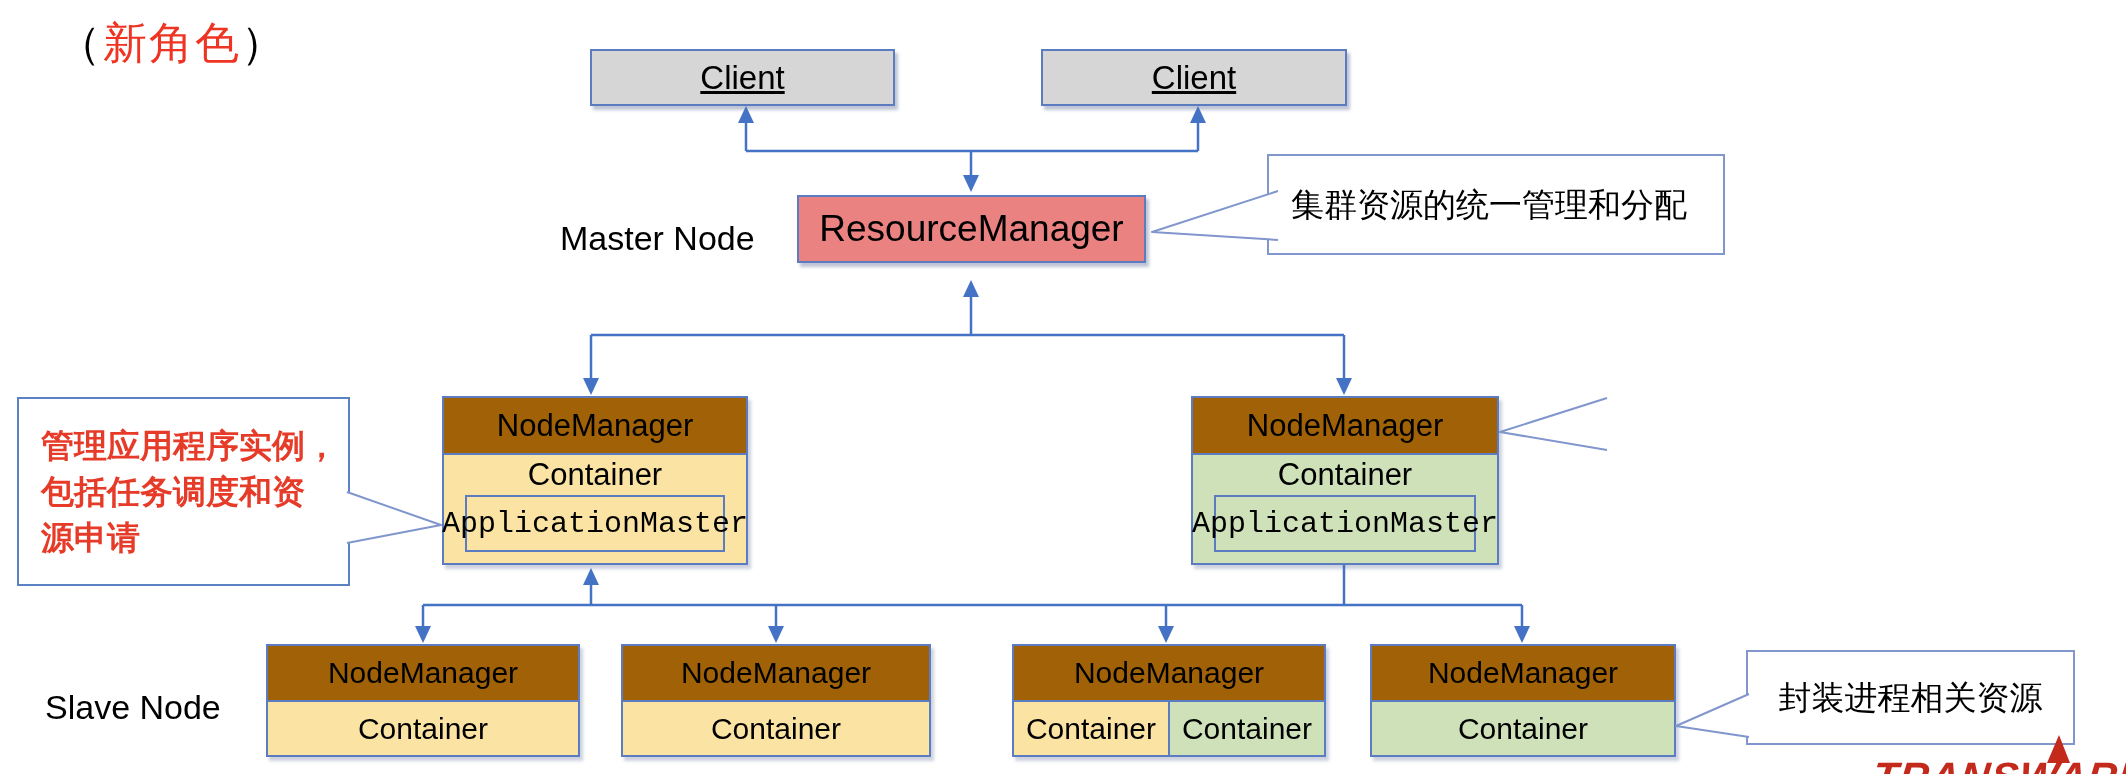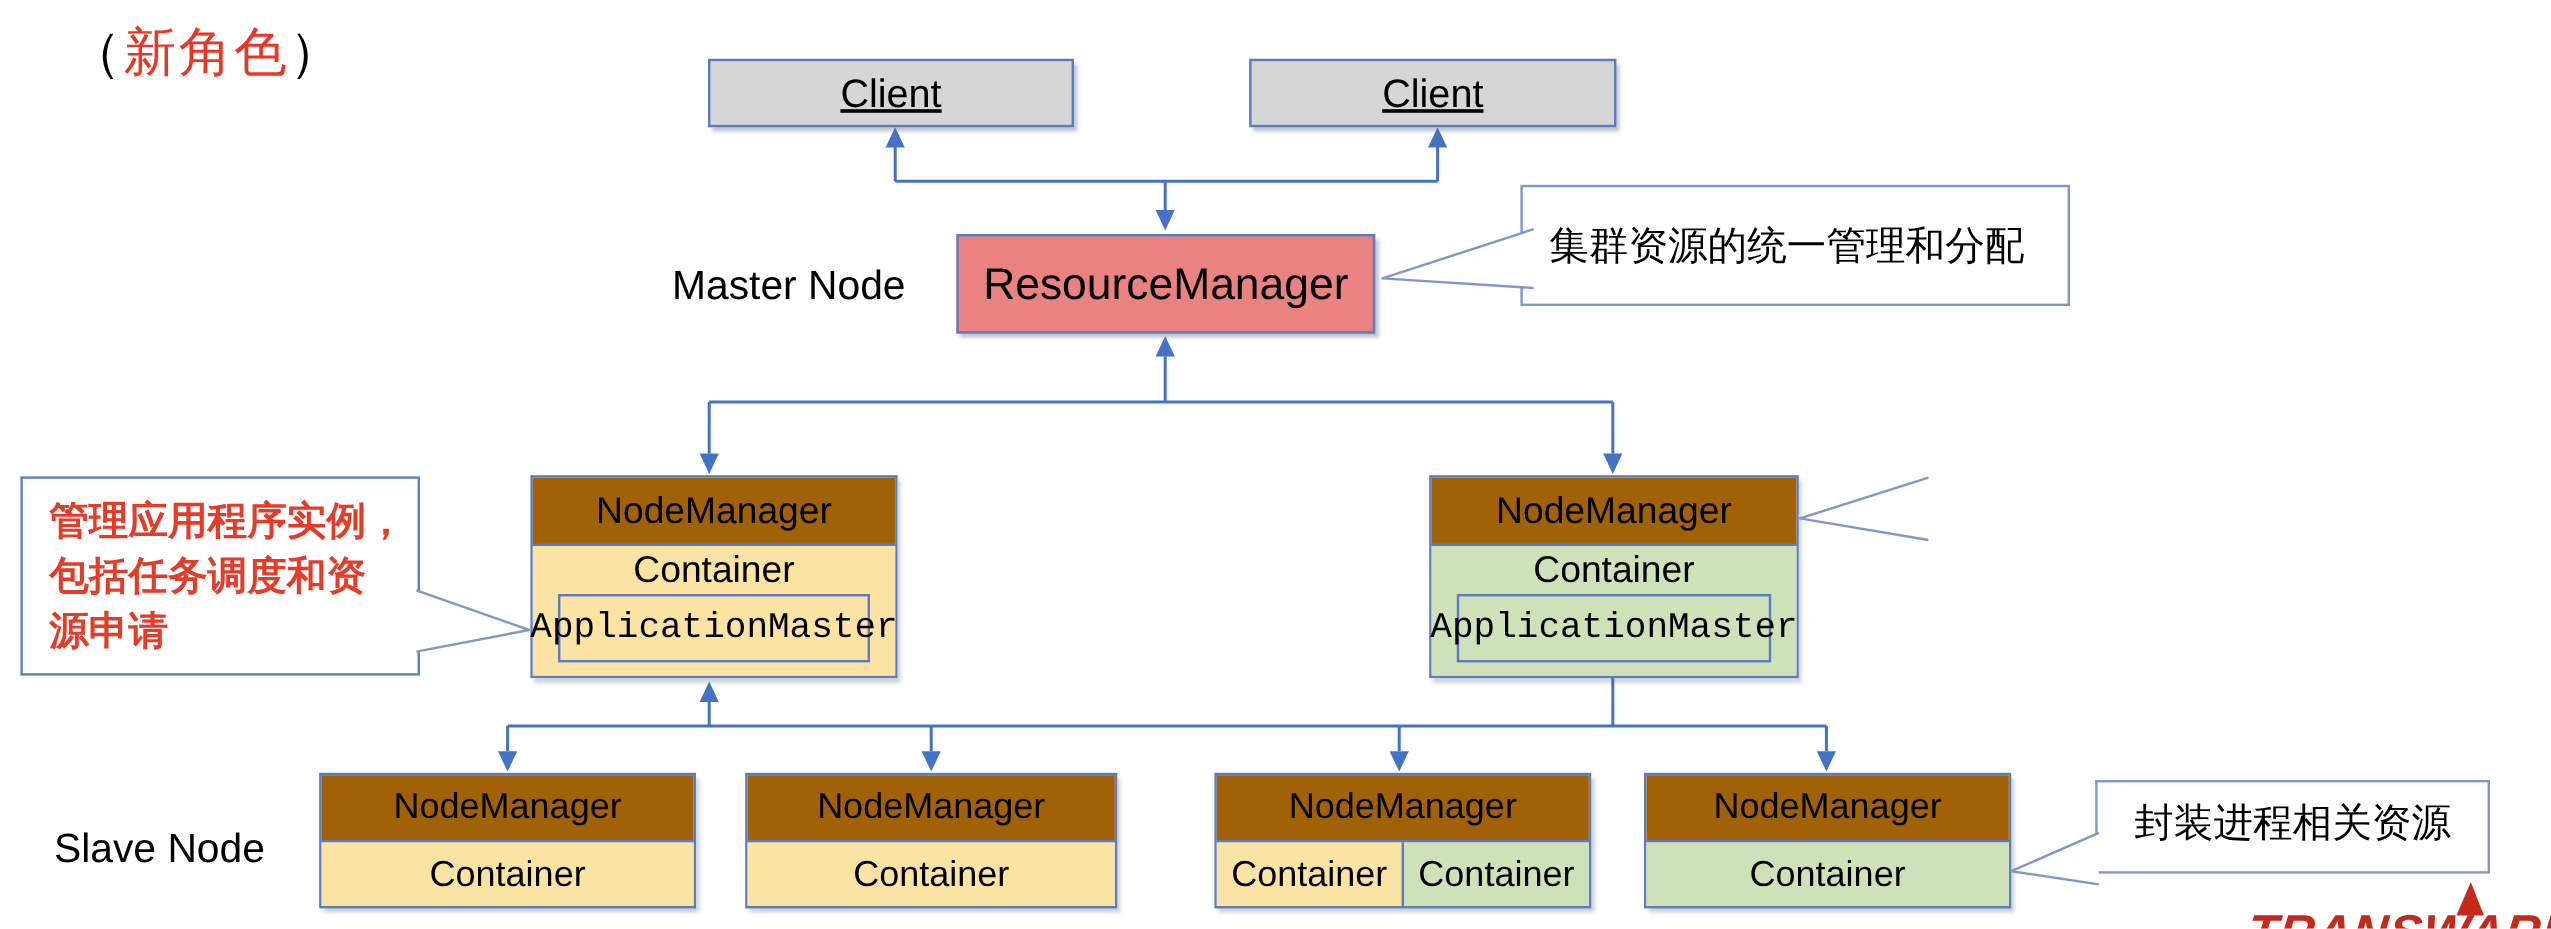--- a/index.html
+++ b/index.html
@@ -62,21 +62,21 @@
   </div>
 
   <div class="box client" style="left:590px;top:49px;width:305px;height:57px;">
     <span>Client</span>
   </div>
   <div class="box client" style="left:1041px;top:49px;width:306px;height:57px;">
     <span>Client</span>
   </div>
 
   <div class="lbl side-label" style="left:560px;top:219px;">Master Node</div>
-  <div class="box rm" style="left:797px;top:195px;width:349px;height:83px;">
+  <div class="box rm" style="left:797px;top:195px;width:349px;height:68px;">
     <span>ResourceManager</span>
   </div>
 
   <div class="callout" style="left:1267px;top:154px;width:458px;height:101px;">
     <div class="cl-line">集群资源的统一管理和分配</div>
   </div>
 
   <div class="group" style="left:442px;top:396px;width:306px;height:169px;">
     <div class="hdr mid-hdr">NodeManager</div>
     <div class="mid-body body-yellow">
@@ -90,21 +90,21 @@
   <div class="group" style="left:1191px;top:396px;width:308px;height:169px;">
     <div class="hdr mid-hdr">NodeManager</div>
     <div class="mid-body body-green">
       <div class="container-label">Container</div>
       <div class="am-box body-green">
         <span>ApplicationMaster</span>
       </div>
     </div>
   </div>
 
-  <div class="callout red" style="left:17px;top:397px;width:333px;height:166px;">
+  <div class="callout red" style="left:17px;top:397px;width:333px;height:189px;">
     <div class="cl-line">管理应用程序实例，</div>
     <div class="cl-line">包括任务调度和资</div>
     <div class="cl-line">源申请</div>
   </div>
 
 
   <div class="lbl side-label" style="left:45px;top:688px;">Slave Node</div>
 
   <div class="group" style="left:266px;top:644px;width:314px;height:113px;">
     <div class="hdr slv-hdr">NodeManager</div>
@@ -128,21 +128,21 @@
     </div>
   </div>
 
   <div class="group" style="left:1370px;top:644px;width:306px;height:113px;">
     <div class="hdr slv-hdr">NodeManager</div>
     <div class="slv-body">
       <div class="slv-cell body-green">Container</div>
     </div>
   </div>
 
-  <div class="callout" style="left:1746px;top:650px;width:329px;height:78px;align-items:center;font-family:Liberation Mono, monospace;">
+  <div class="callout" style="left:1746px;top:650px;width:329px;height:95px;align-items:center;">
     <div class="cl-line">封装进程相关资源</div>
   </div>
 
   <div class="logo">TRANSWARP</div>
 
   <svg class="overlay" width="2126" height="774" viewBox="0 0 2126 774">
 
     <g>
       <path class="tail" d="M1278,191 L1152,232 L1278,240"></path>
       <path class="tail" d="M1607,398 L1500,432 L1607,450"></path>

